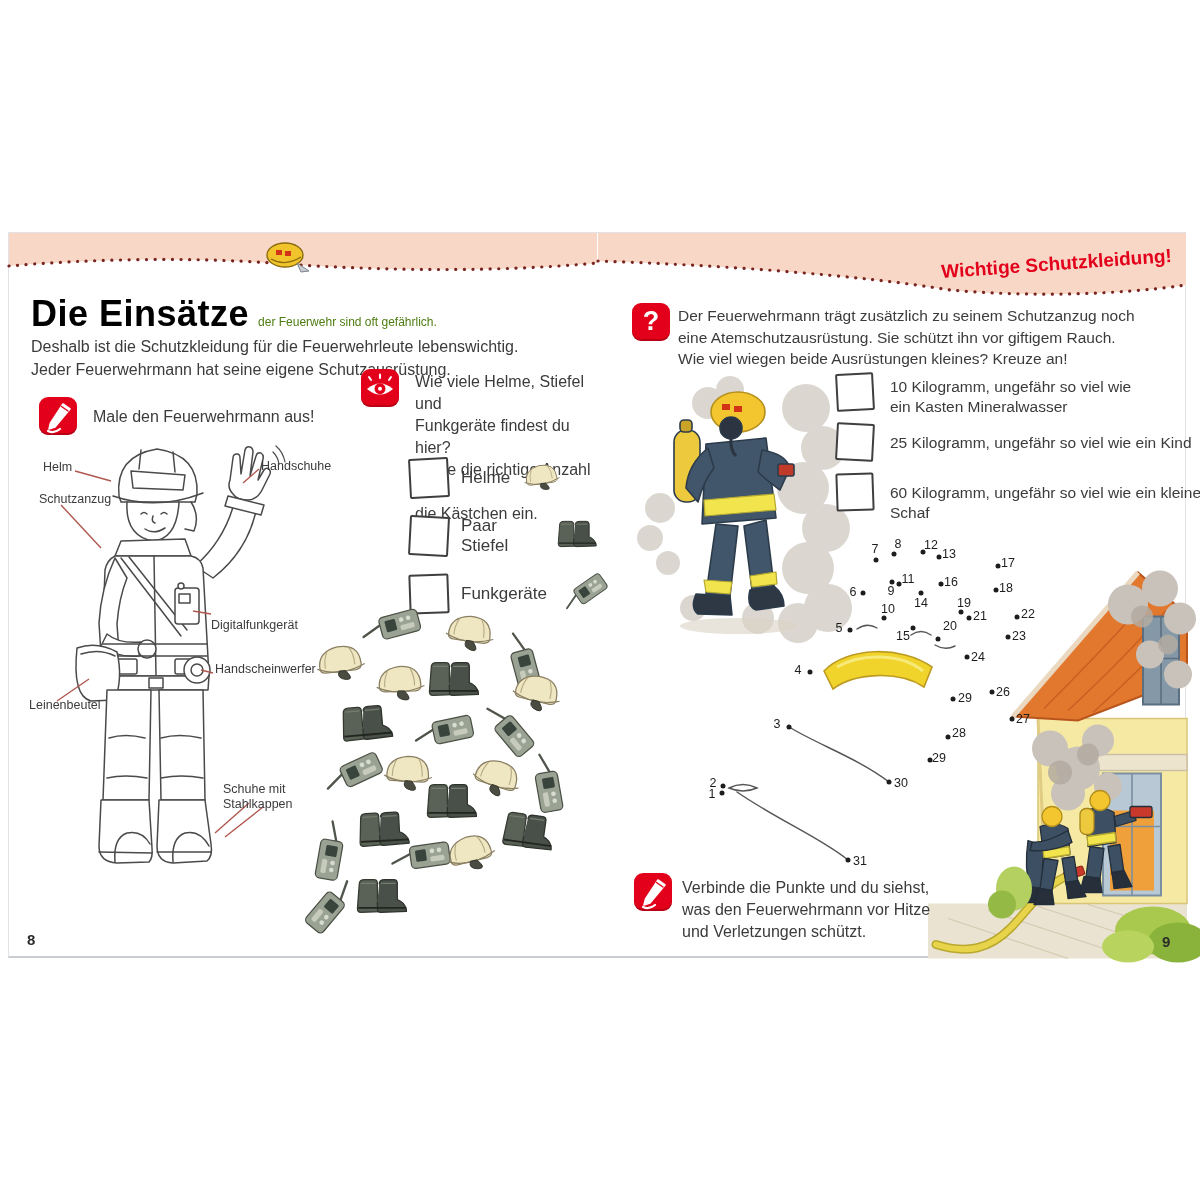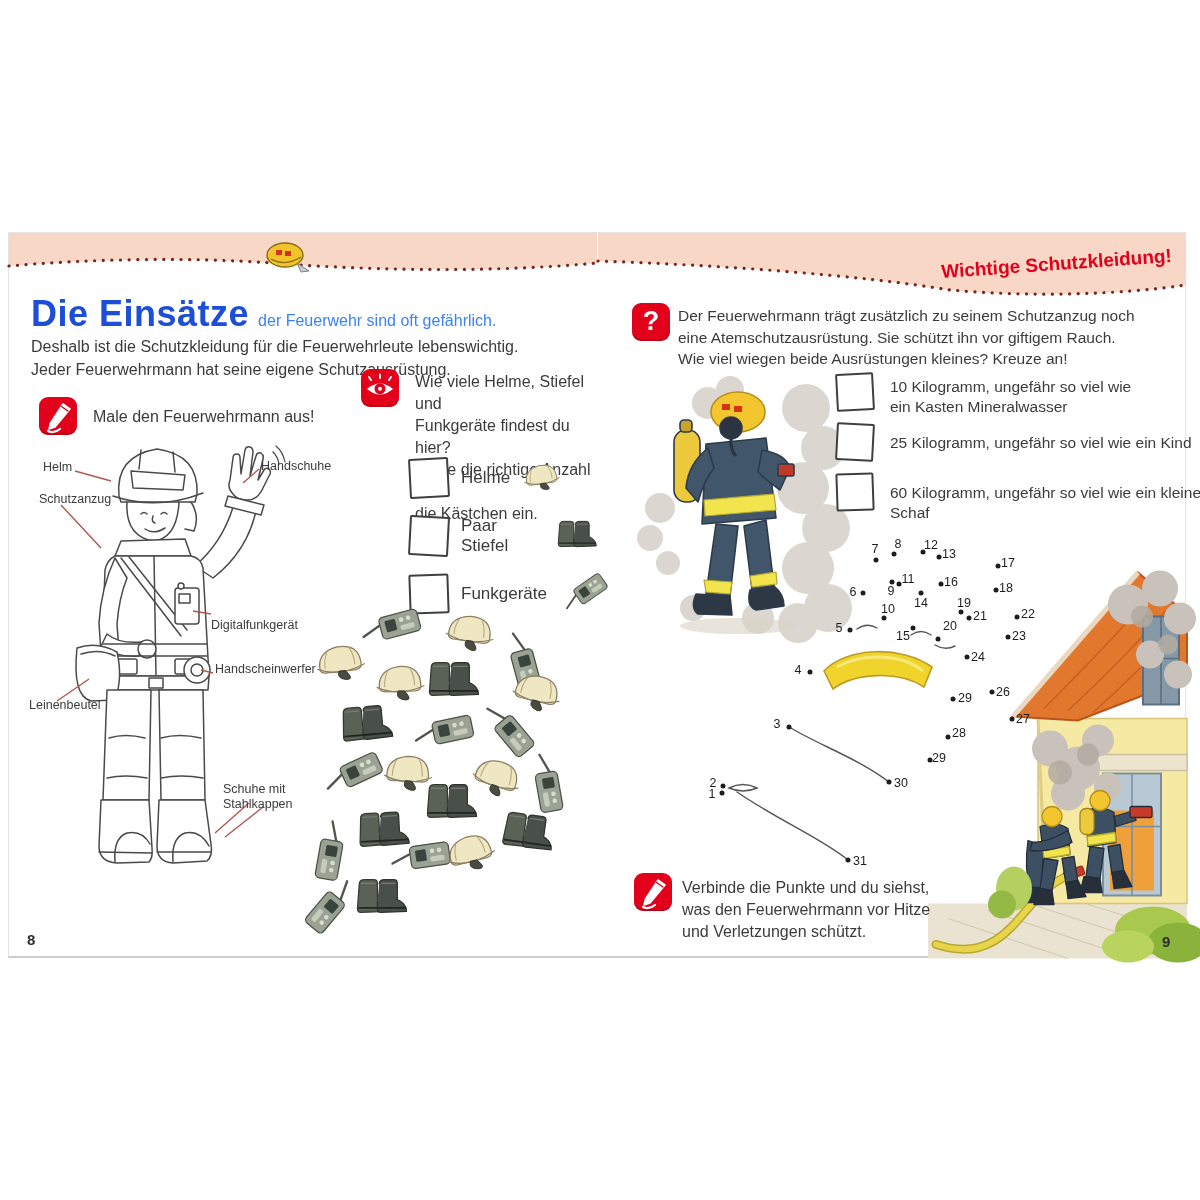--- a/index.html
+++ b/index.html
@@ -12,22 +12,22 @@
     position:absolute;left:8px;top:232px;width:1178px;height:726px;
     background:#ffffff;border:1px solid #e3e3e5;border-bottom:2px solid #c9ccd0;
     box-sizing:border-box;
   }
   .page{position:absolute;top:0;height:724px;}
   .page.left{left:0;width:588px;}
   .page.right{left:589px;width:588px;}
   .banner-svg{position:absolute;left:0;top:0;pointer-events:none;}
   
   .title-row{position:absolute;left:22px;top:60px;white-space:nowrap;}
-  .main-title{font-size:36px;font-weight:bold;color:#1d4ed8;letter-spacing:.5px;}
-  .title-suffix{font-size:16px;color:#3b82f6;margin-left:9px;}
+  .main-title{font-size:36px;font-weight:bold;color:#000000;letter-spacing:.5px;}
+  .title-suffix{font-size:12px;color:#4d7c0f;margin-left:9px;}
   .intro{position:absolute;left:22px;top:102px;font-size:16px;line-height:23px;}
   
   .task-icon{
     position:absolute;width:38px;height:38px;background:#e2001a;border-radius:9px;
     box-shadow:inset 0 -2px 0 rgba(0,0,0,.18);display:flex;align-items:center;justify-content:center;
   }
   .task-icon svg{display:block;}
   .q-glyph{font-size:27px;font-weight:bold;color:#fff;line-height:1;margin-top:-2px;}
   .task-text{position:absolute;font-size:16px;line-height:22px;}
   

